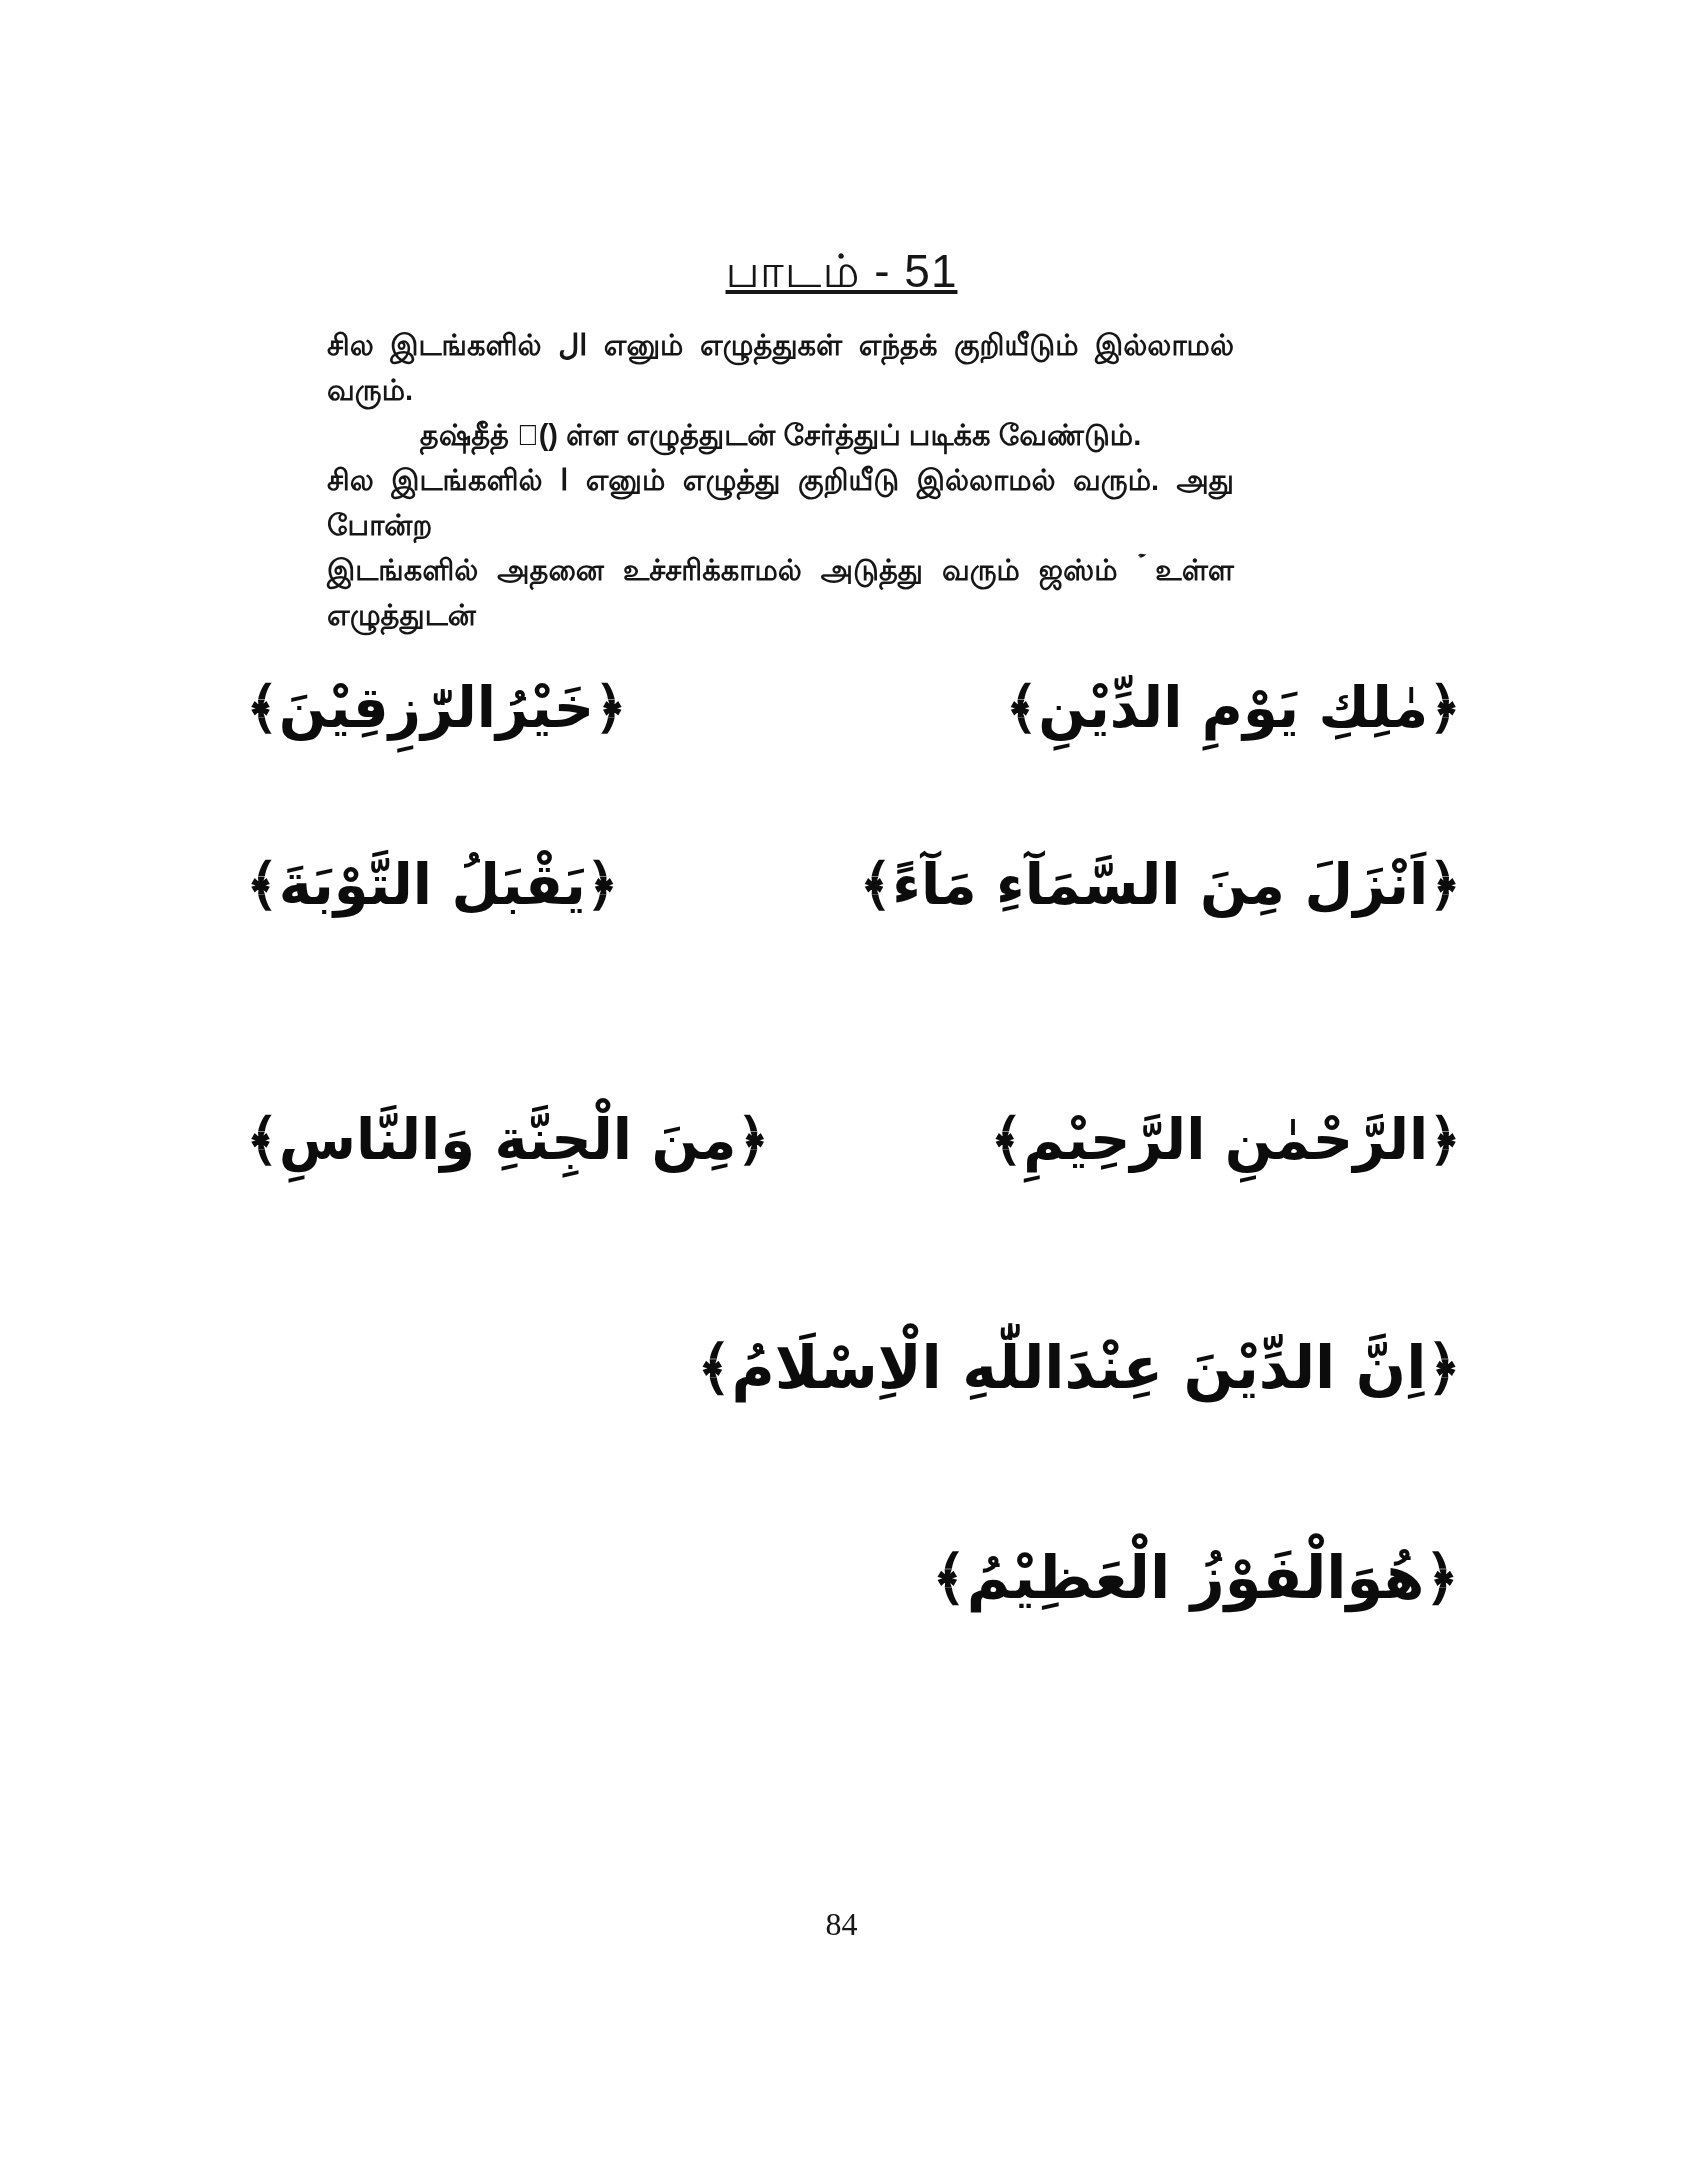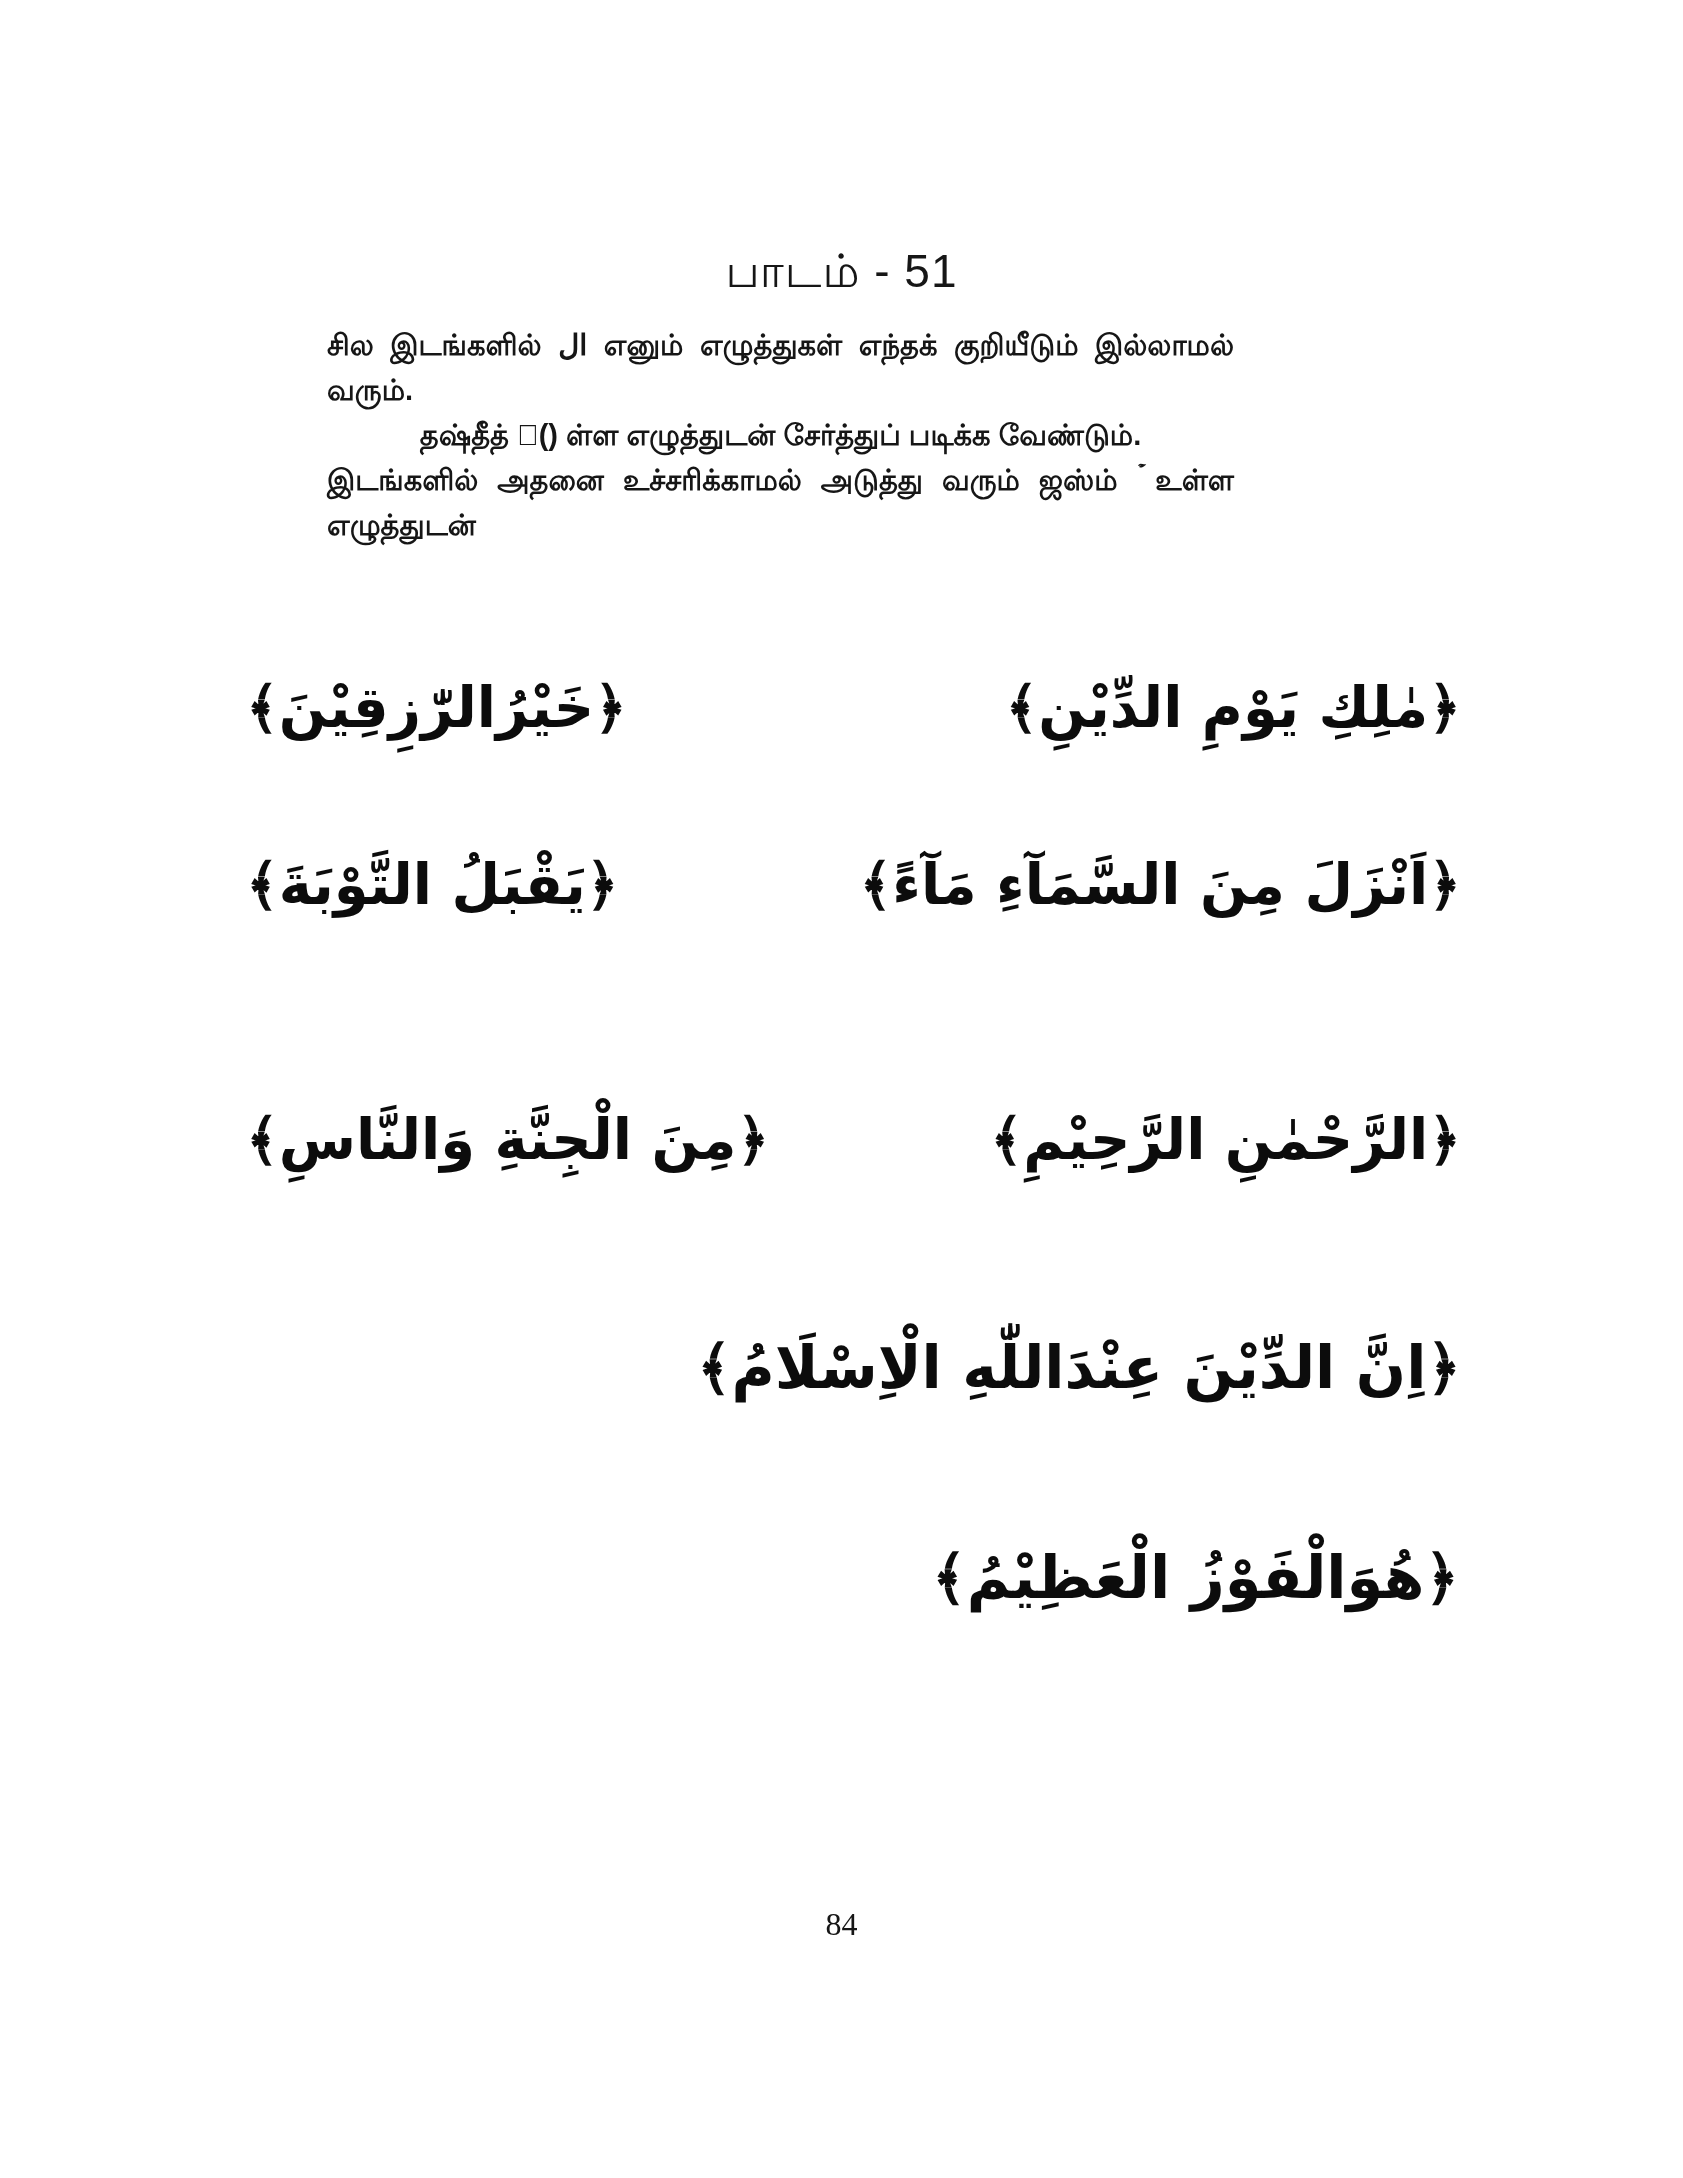--- a/index.html
+++ b/index.html
@@ -16,20 +16,21 @@
     position: absolute;
     top: 244px;
     left: 0;
     right: 0;
     text-align: center;
     font-size: 46px;
     font-weight: normal;
     letter-spacing: 1px;
     color: #161616;
     font-family: "Liberation Sans", sans-serif;
+    text-decoration: underline;
   }
   .instructions {
     position: absolute;
     left: 327px;
     top: 323px;
     width: 907px;
     font-size: 29px;
     line-height: 45px;
     color: #161616;
     font-weight: 700;
@@ -76,20 +77,21 @@
 </head>
 <body>
 
 <div class="page">
 
   <div class="lesson-title">பாடம் - 51</div>
 
   <div class="instructions">
     <div class="instr-line just">சில இடங்களில் ال எனும் எழுத்துகள் எந்தக் குறியீடும் இல்லாமல் வரும்.</div>
     <div class="instr-line">தஷ்தீத் (ّ) ள்ள எழுத்துடன் சேர்த்துப் படிக்க வேண்டும்.</div>
+    <div class="instr-line just">சில இடங்களில் ا எனும் எழுத்து குறியீடு இல்லாமல் வரும். அது போன்ற</div>
     <div class="instr-line just">இடங்களில் அதனை உச்சரிக்காமல் அடுத்து வரும் ஜஸ்ம் ۡ உள்ள எழுத்துடன்</div>
   </div>
 
   <div class="verse-row row-1">
     <span class="verse">﴿مٰلِكِ يَوْمِ الدِّيْنِ﴾</span>
     <span class="verse">﴿خَيْرُالرّٰزِقِيْنَ﴾</span>
   </div>
 
   <div class="verse-row row-2">
     <span class="verse">﴿اَنْزَلَ مِنَ السَّمَآءِ مَآءً﴾</span>

